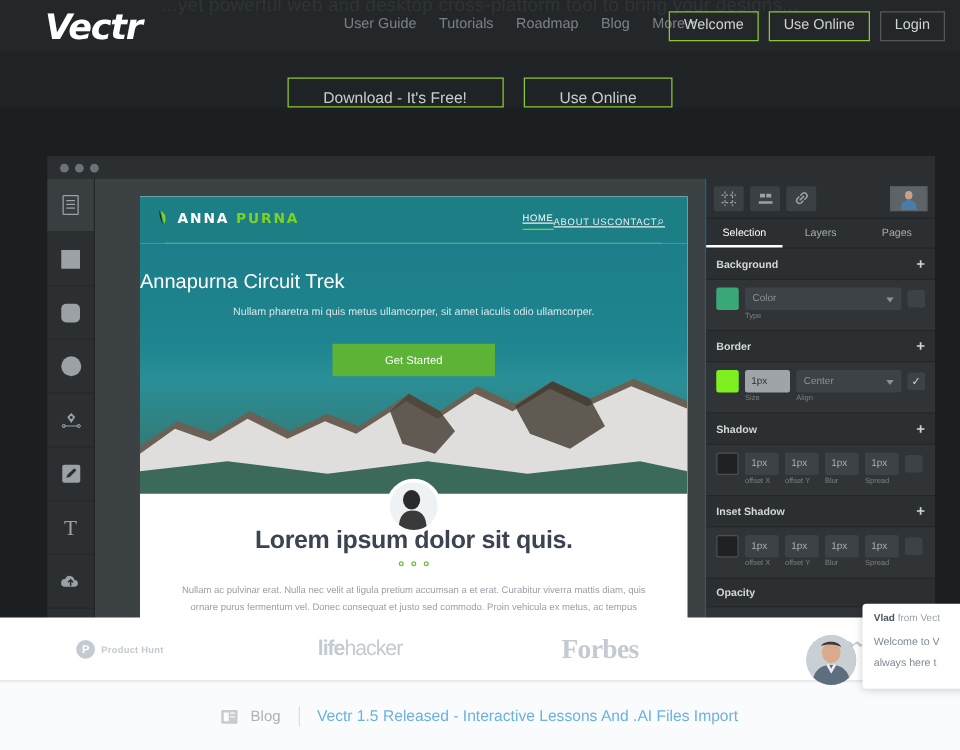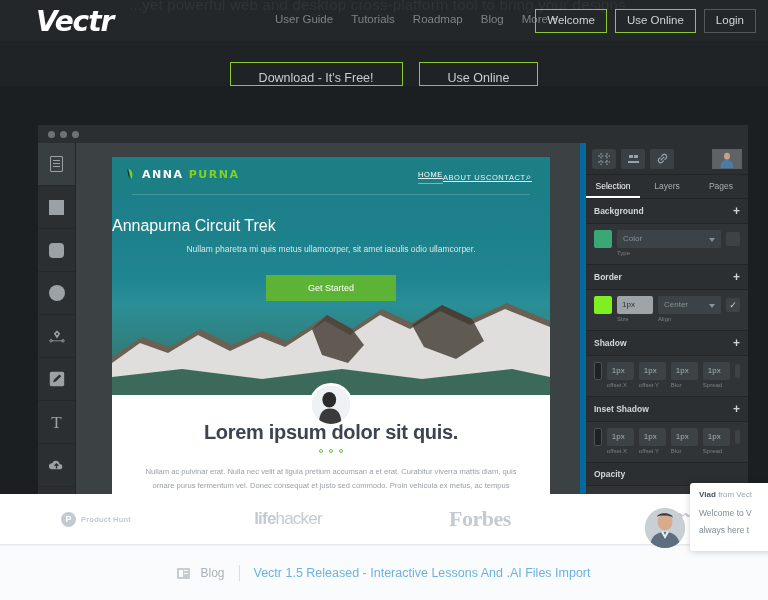--- a/index.html
+++ b/index.html
@@ -163,21 +163,21 @@
     font-size: 20px; color: #3d4451; font-weight: bold; letter-spacing: -.3px;
   }
   .dots3 { margin: 5px 0 12px; display: flex; gap: 6px; justify-content: center; }
   .dots3 i { width: 4px; height: 4px; border-radius: 50%; border: 1px solid #6dbf3f; display: block; }
   .body-p {
     font-size: 7.6px; color: #9aa0a8; line-height: 1.85; margin-bottom: 9px;
   }
 
   
   .rpanel {
-    width: 168px; background: #2b2f31; border-left: 6px solid #0369a1;
+    width: 184px; background: #2b2f31; border-left: 1px solid #0369a1;
     color: #b9bfc3; font-size: 9px; position: relative;
   }
   .rp-tools {
     height: 32px; display: flex; align-items: center; gap: 5px; padding: 0 6px;
     border-bottom: 1px solid #222527;
   }
   .rp-tool {
     width: 24px; height: 20px; background: #3a4043; border-radius: 2px;
     display: flex; align-items: center; justify-content: center;
     color: #9ba1a5; font-size: 11px; cursor: pointer;

